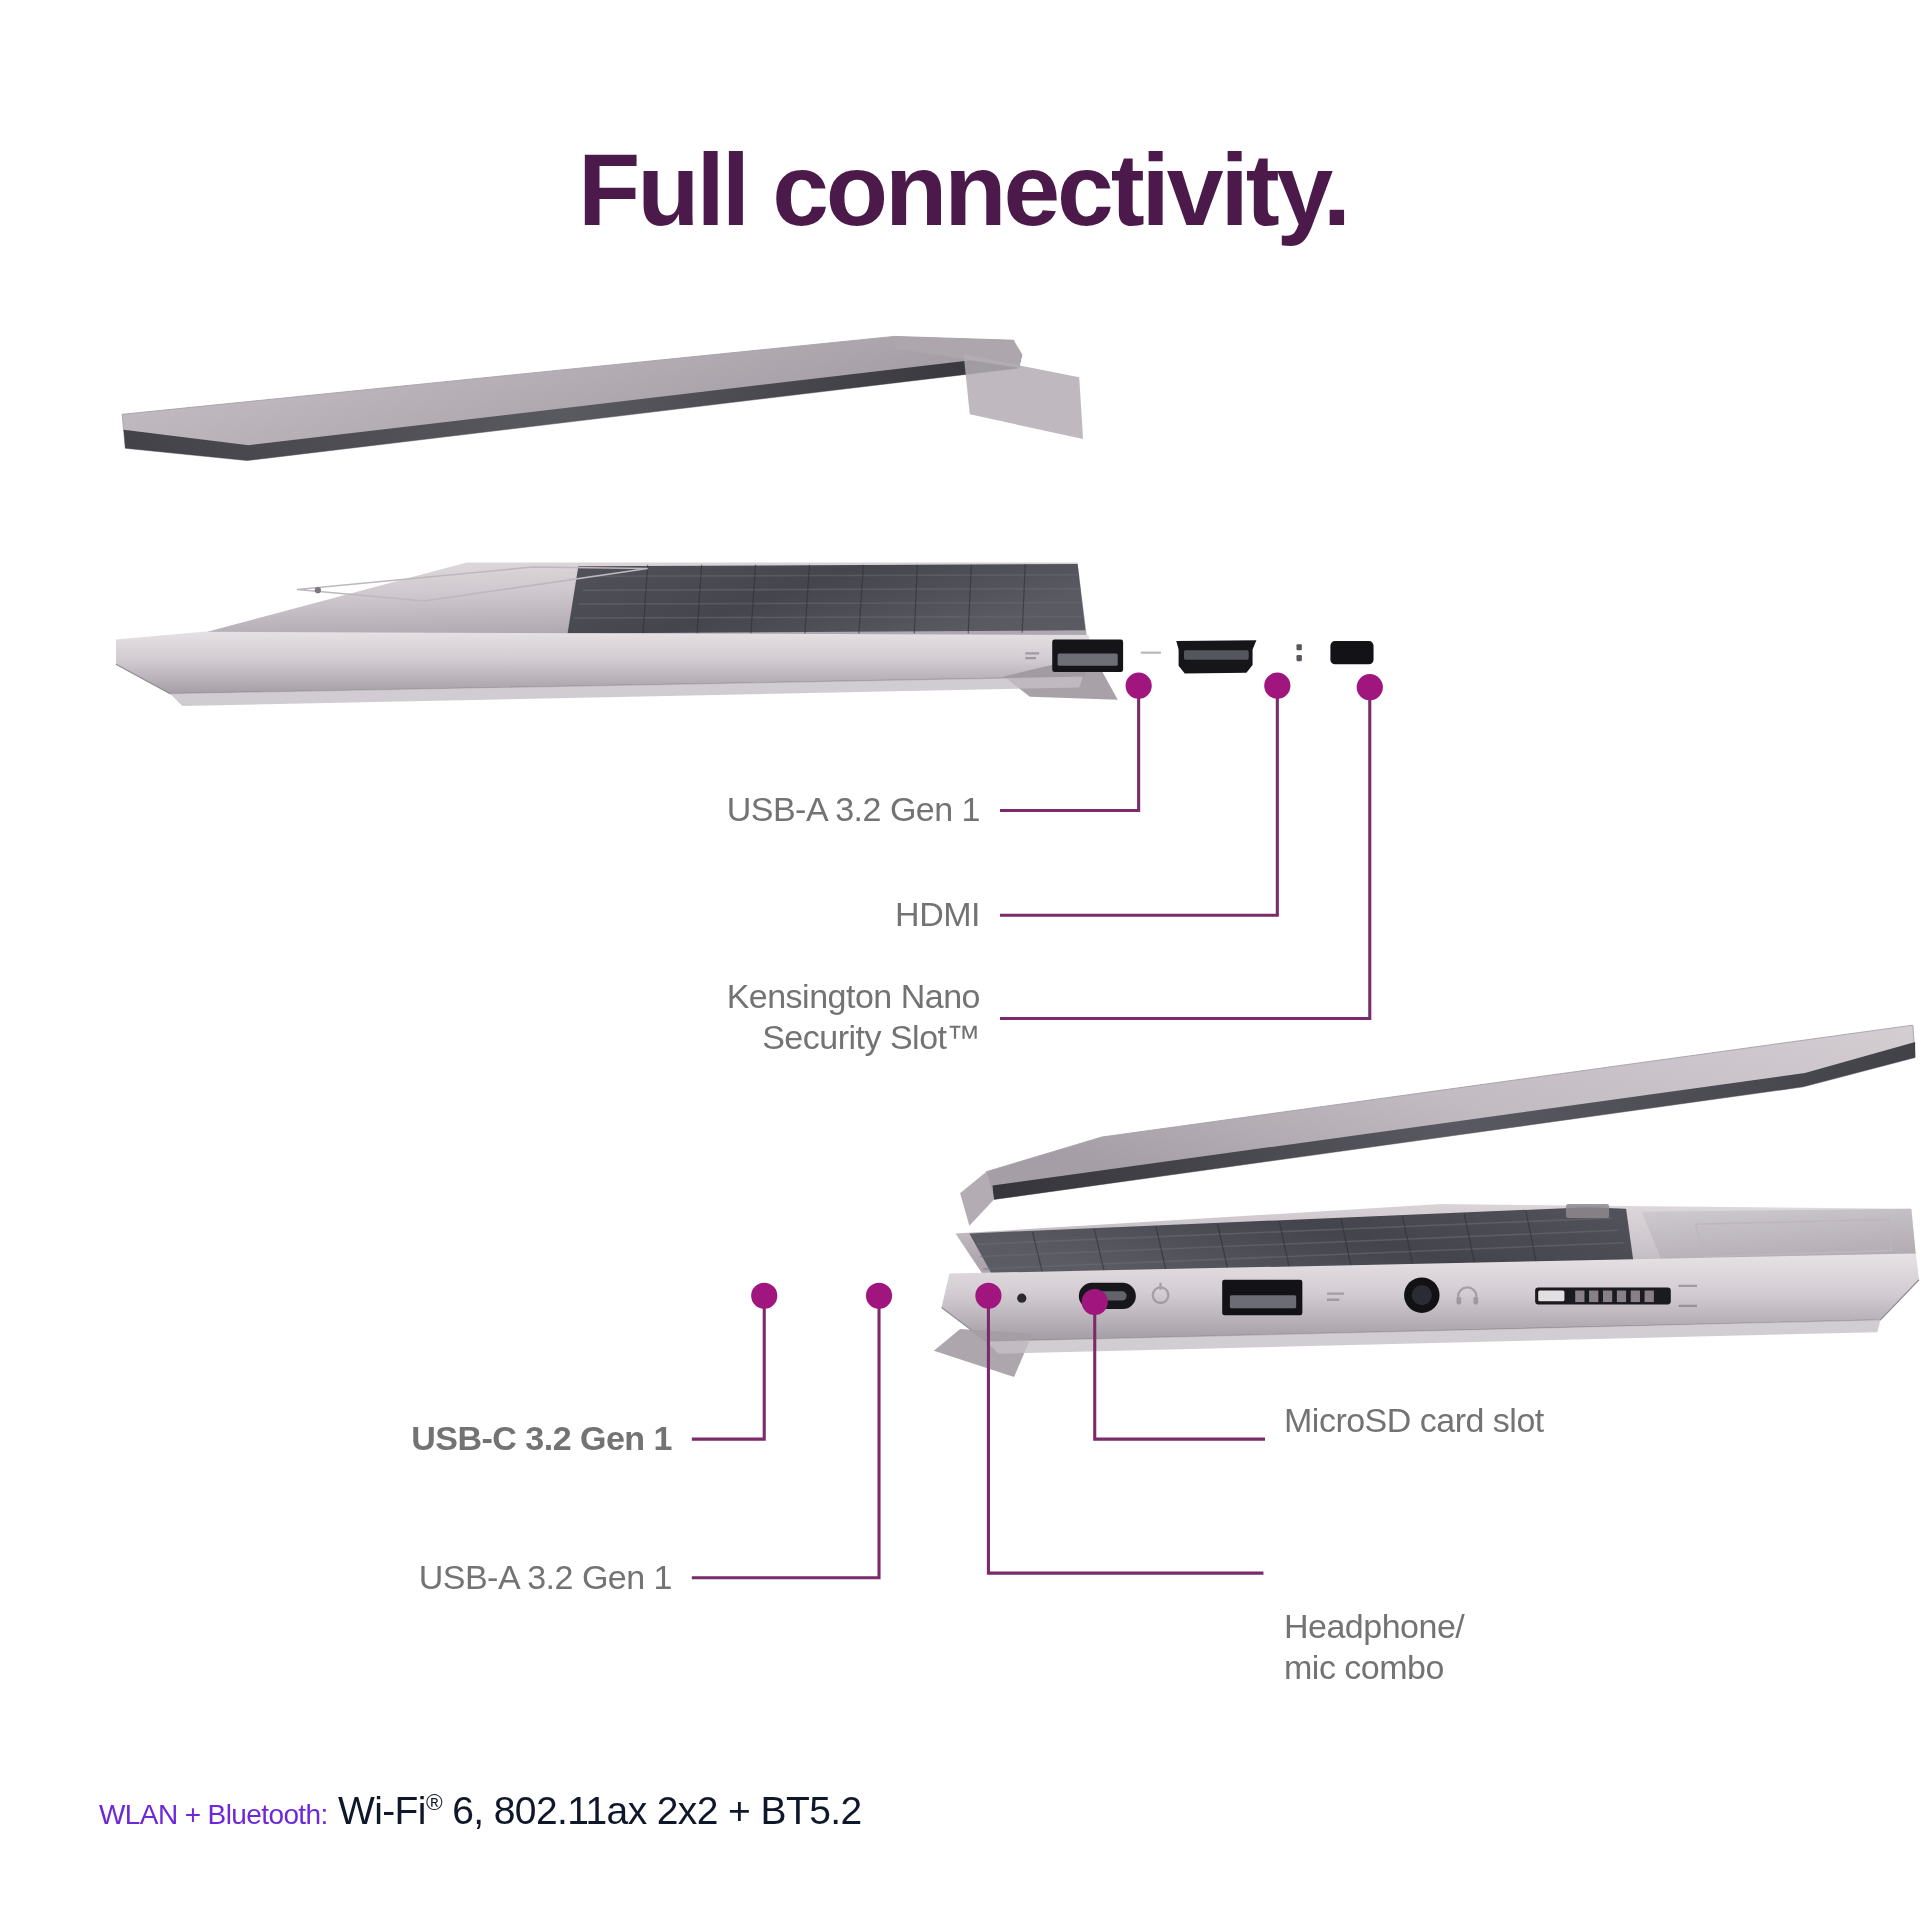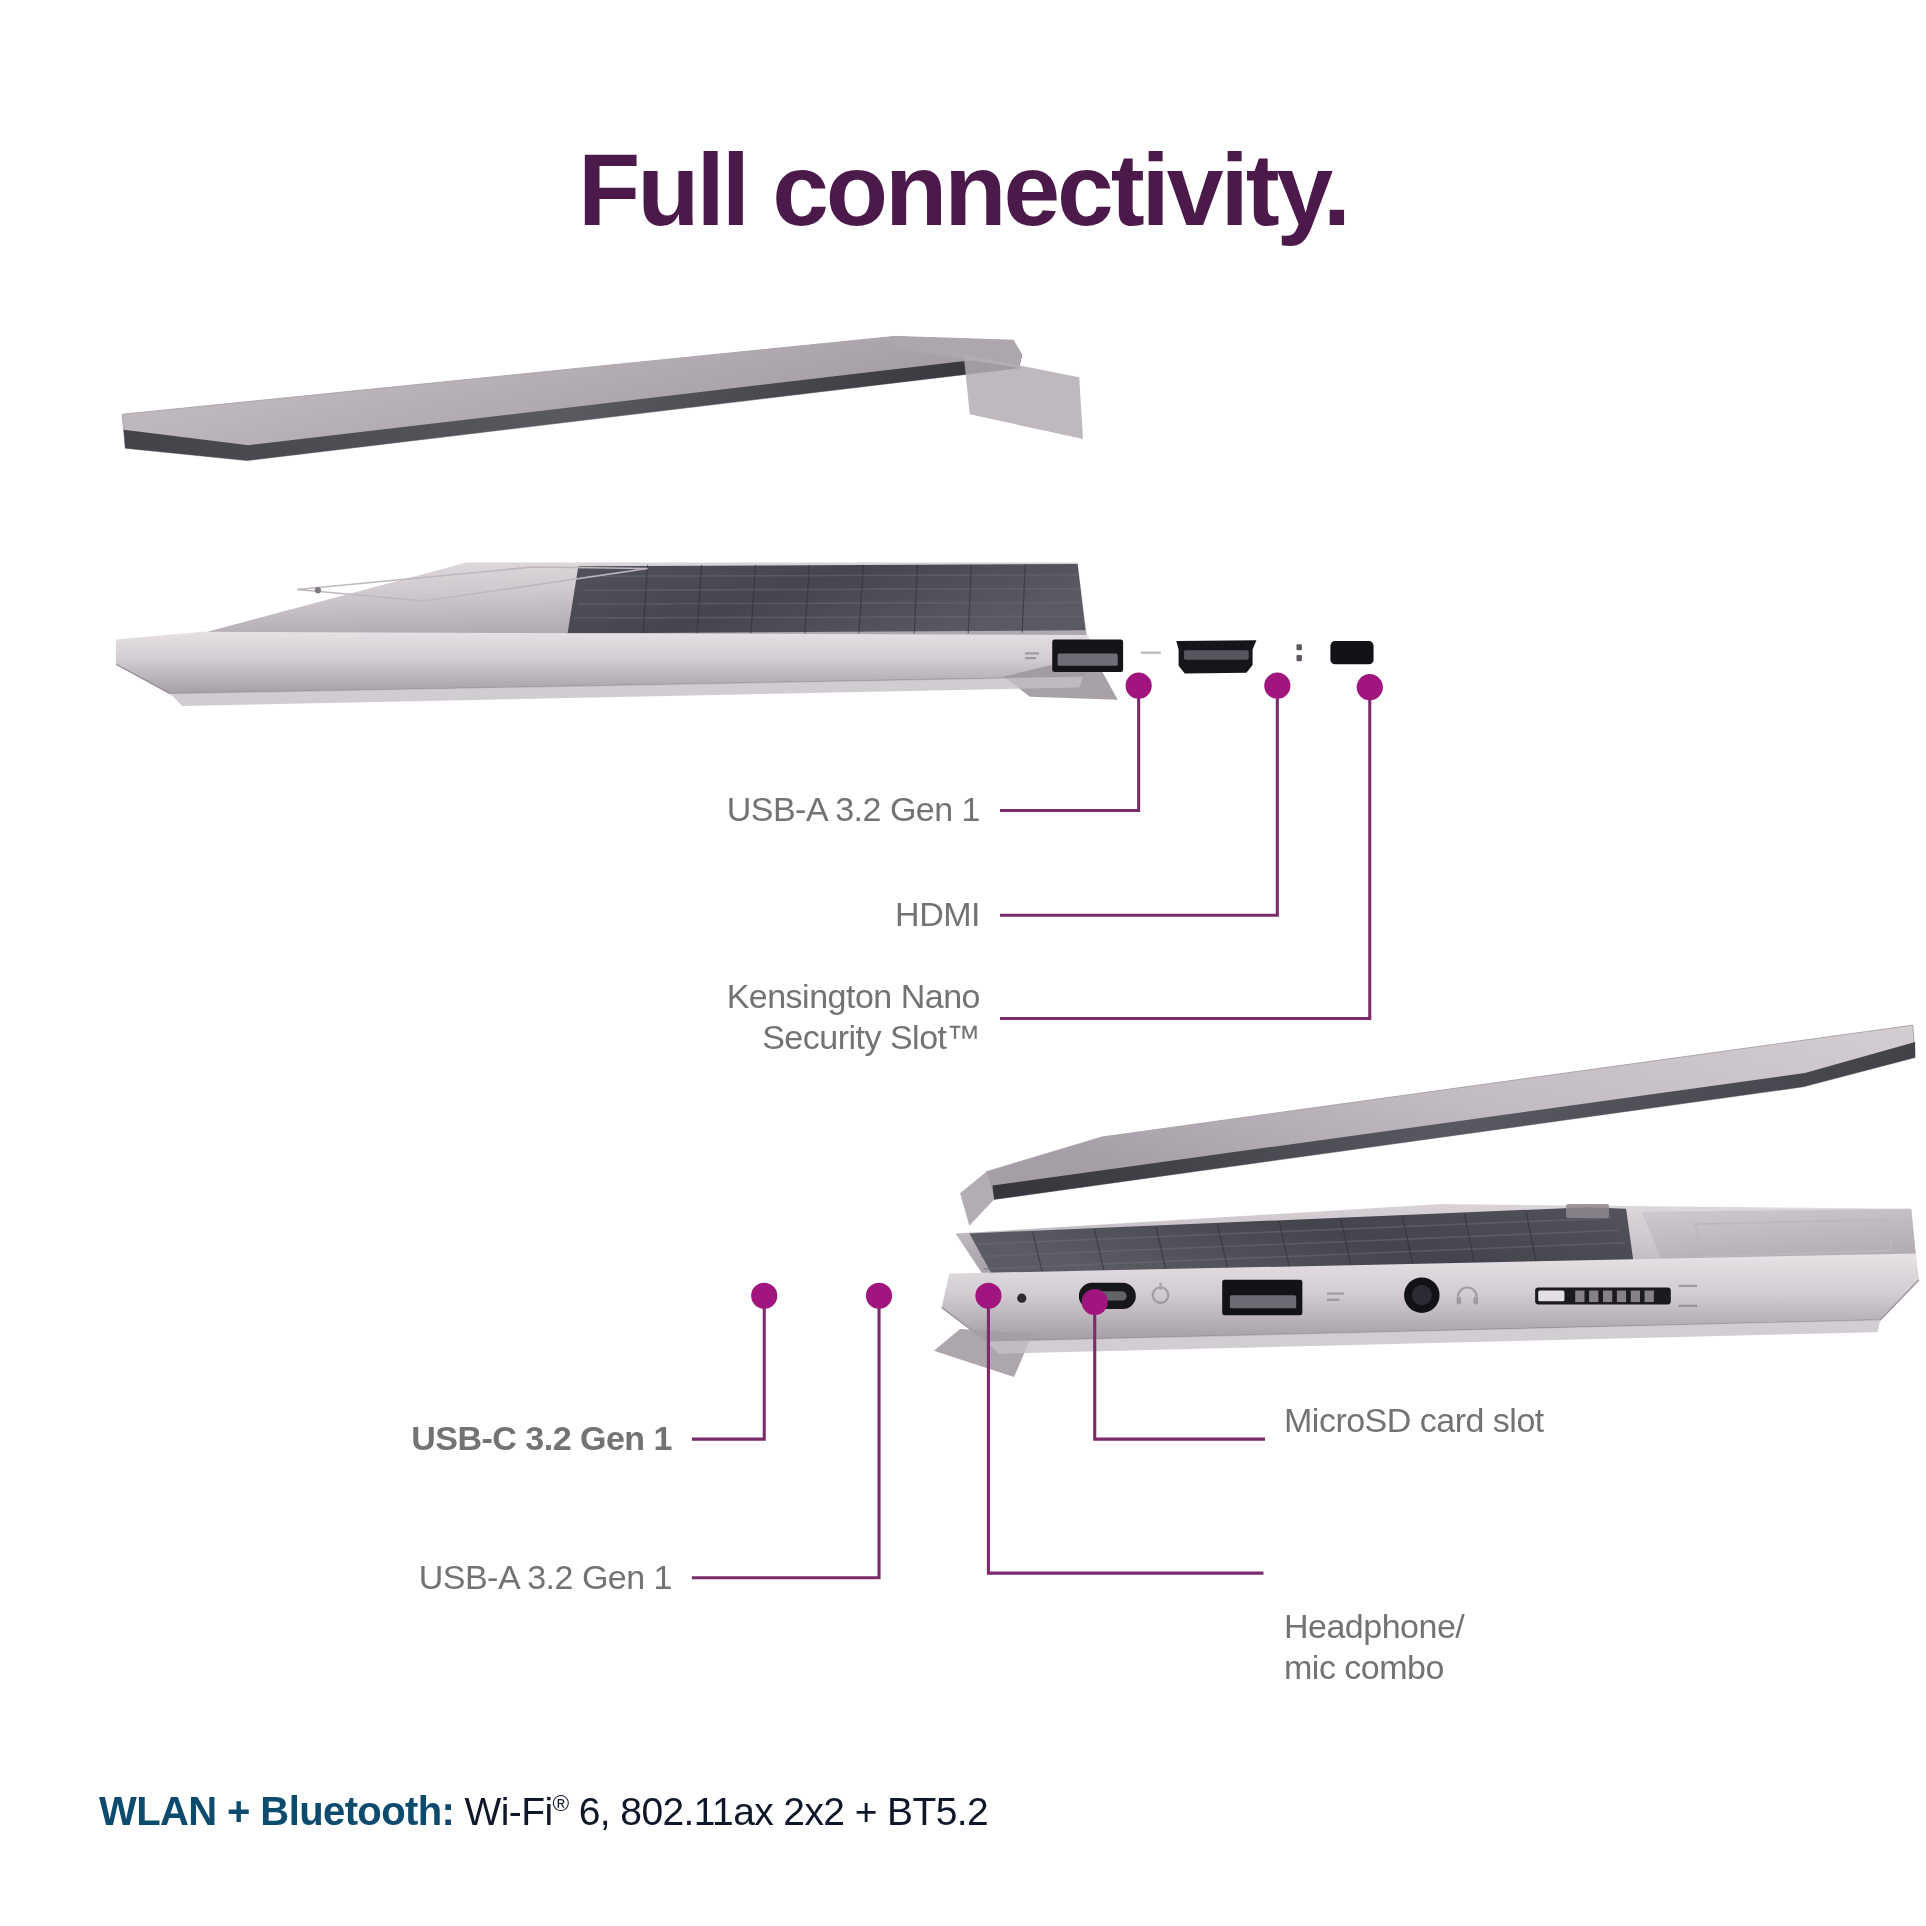--- a/index.html
+++ b/index.html
@@ -63,23 +63,23 @@
   
   #footer {
     position: absolute;
     left: 99px;
     top: 1789px;
     font-size: 39px;
     letter-spacing: -0.6px;
     white-space: nowrap;
   }
   #footer-key {
-    font-weight: 700;
-    color: #0c4a6e;
-    font-size: 40px;
+    font-weight: 400;
+    color: #6d28d9;
+    font-size: 28px;
   }
   #footer-val {
     color: #0f172a;
   }
   .sup { font-size: 0.58em; vertical-align: super; }
 </style>
 </head>
 <body>
 
 <div id="headline">Full connectivity.</div>

